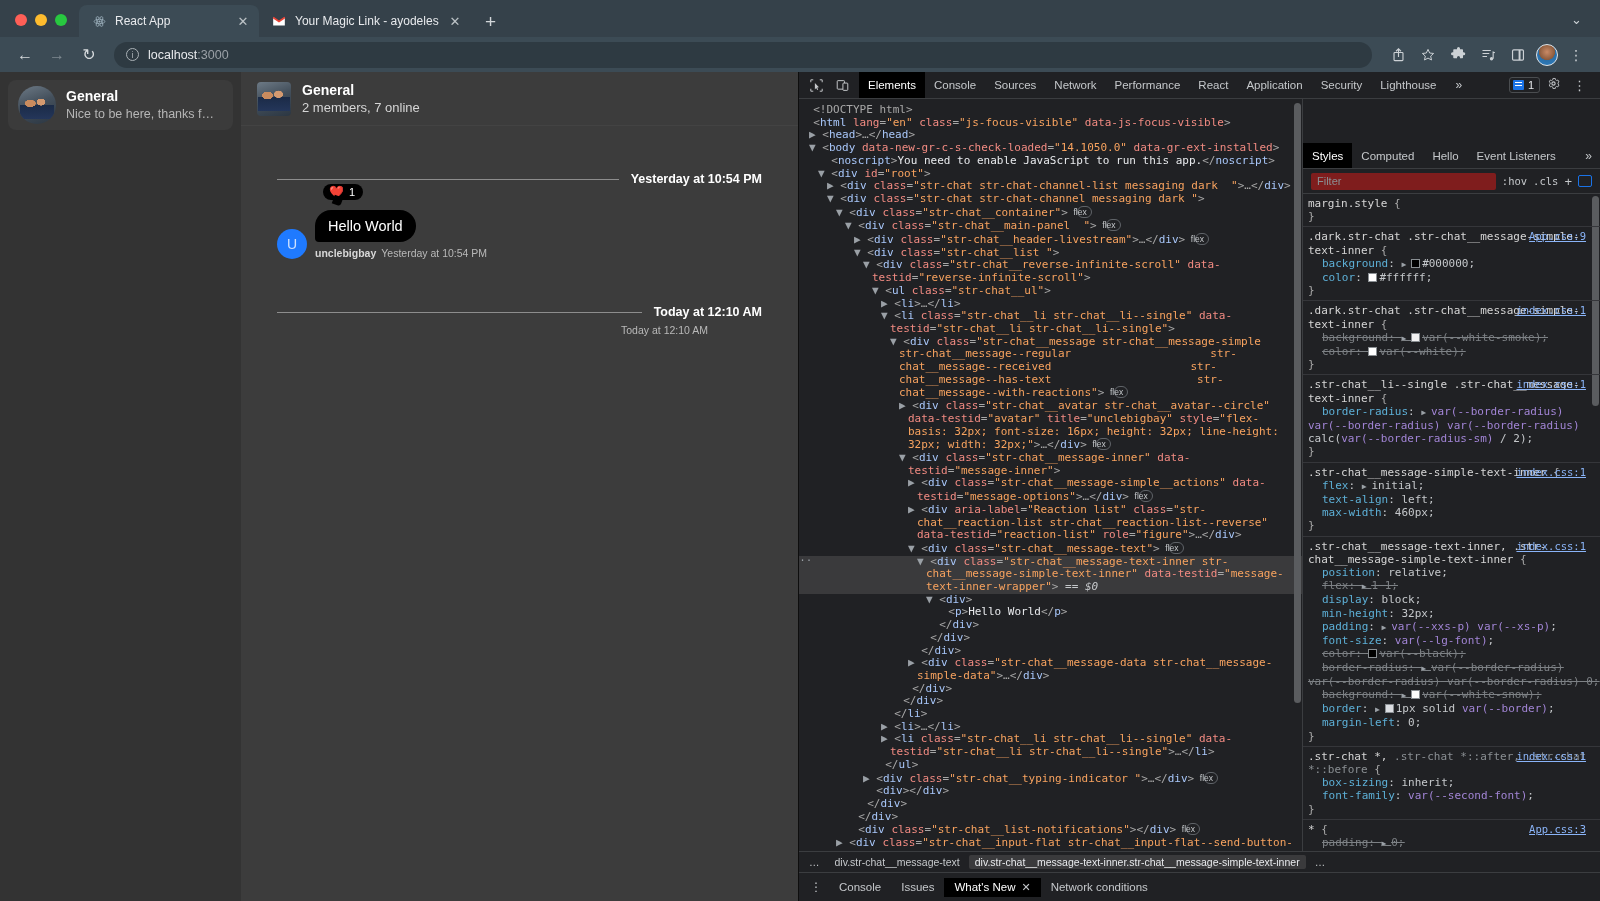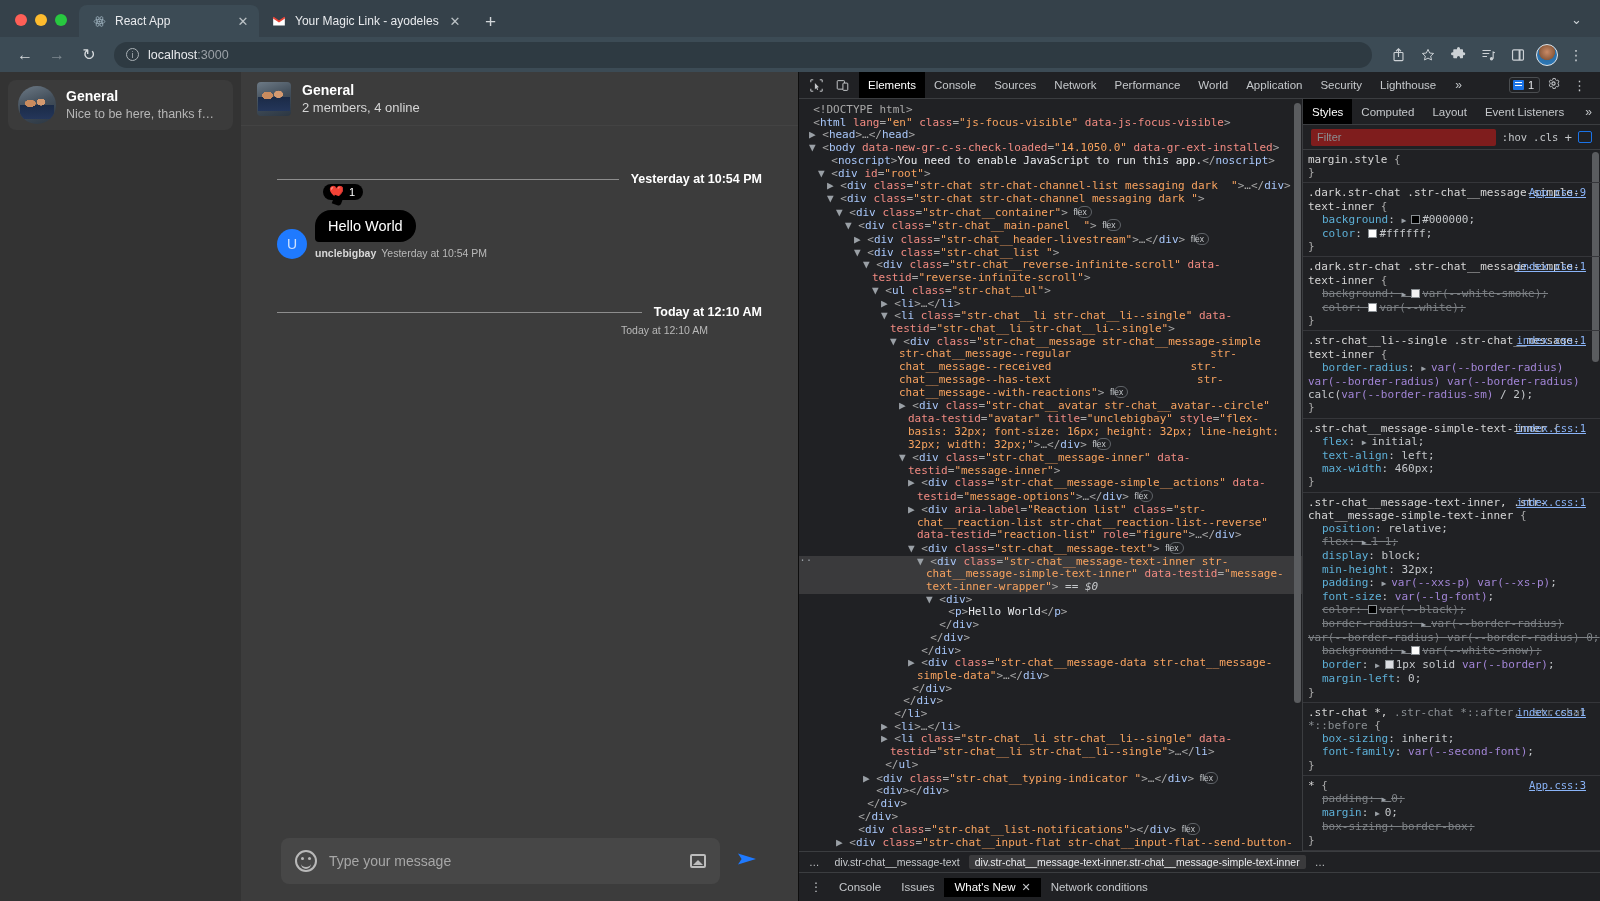--- a/index.html
+++ b/index.html
@@ -198,21 +198,21 @@
   .flexbadge { display: inline-block; border: 1px solid #5f6368; border-radius: 7px;
                font-size: 8.5px; padding: 0 4px; color: #c5c8cb; line-height: 10px;
                vertical-align: 1px; margin-left: 3px; font-family:"Liberation Sans",sans-serif;}
   .eqdollar { color: #c5c8cb; font-style: italic; }
   .dom-scrollbar { position: absolute; right: 1px; top: 4px; width: 7px; height: 600px;
                    background: #5a5c5f; border-radius: 4px; }
 
   
   .styles-pane { flex: 1 1 auto; background: #202124; display: flex; flex-direction: column; min-width: 0; }
   .styles-tabs { height: 26px; flex: 0 0 26px; display: flex; align-items: center;
-                 border-bottom: 1px solid #3b3d40; }
+                 border-bottom: 1px solid #3b3d40; margin-top: 44px; }
   .st-tab { font-size: 11.5px; color: #c5c8cb; padding: 0 9px; height: 100%; display: flex; align-items: center; }
   .st-tab.active { background: #000000; color: #ffffff; }
   .st-more { margin-left: auto; color: #c5c8cb; font-size: 12px; padding: 0 8px; }
   .filter-row { height: 25px; flex: 0 0 25px; display: flex; align-items: center; gap: 6px;
                 padding: 0 8px; border-bottom: 1px solid #3b3d40; }
   .filter-input { flex: 1 1 auto; background: #7f1d1d; border-radius: 2px; height: 17px;
                   font-size: 11px; color: #8a8f93; display: flex; align-items: center; padding: 0 6px; }
   .fr-btn { font-family: "DejaVu Sans Mono", monospace; font-size: 10.5px; color: #c5c8cb; }
   .plus { color: #c5c8cb; font-size: 13px; }
   .sq-btn { width: 14px; height: 12px; border: 1px solid #1a73e8; border-radius: 2px; }
@@ -343,21 +343,21 @@
             <div class="ch-preview">Nice to be here, thanks f…</div>
           </div>
         </div>
       </div>
 
       <div class="channel-main">
         <div class="chan-header">
           <div class="hdr-avatar"></div>
           <div>
             <div class="hdr-title">General</div>
-            <div class="hdr-sub">2 members, 4 online</div>
+            <div class="hdr-sub">2 members, 7 online</div>
           </div>
         </div>
 
         <div class="msg-list">
 
           <div class="day-sep">
             <div class="day-line"></div>
             <div class="day-label">Yesterday at 10:54 PM</div>
           </div>
 
@@ -375,32 +375,20 @@
 
           <div class="day-sep">
             <div class="day-line"></div>
             <div class="day-label">Today at 12:10 AM</div>
           </div>
 
           <div class="meta-right">Today at 12:10 AM</div>
 
         </div>
 
-        <div class="composer-wrap">
-          <div class="composer">
-            <div class="smiley"></div>
-            <div class="composer-input">Type your message</div>
-            <div class="img-icon"></div>
-          </div>
-          <div class="send-btn">
-            <svg width="22" height="18" viewBox="0 0 24 20">
-                <path d="M2 4 L22 10 L2 16 L6 10 Z" fill="#1f7aff"></path>
-              </svg>
-          </div>
-        </div>
       </div>
     </div>
 
     <div class="devtools">
 
       <div class="dt-topbar">
         <div class="dt-tool-icon">
           <svg width="13" height="13" viewBox="0 0 16 16" fill="none" stroke="#c5c8cb" stroke-width="1.2">
             <path d="M1 1h3M12 1h3M1 15h3M12 15h3M1 1v3M15 1v3M1 12v3M15 12v3"></path>
             <path d="M6 5l5 5-2.2.5 1.3 2.4-1.2.6-1.3-2.4L6 12.8z" fill="#c5c8cb" stroke="none"></path>
@@ -411,21 +399,21 @@
             <rect x="1.5" y="2" width="9" height="10.5" rx="1"></rect>
               <rect x="8.5" y="5" width="6" height="9" rx="1" fill="#202124"></rect>
             </svg>
         </div>
         <div class="dt-tabs">
           <div class="dt-tab active">Elements</div>
           <div class="dt-tab">Console</div>
           <div class="dt-tab">Sources</div>
           <div class="dt-tab">Network</div>
           <div class="dt-tab">Performance</div>
-          <div class="dt-tab">World</div>
+          <div class="dt-tab">React</div>
           <div class="dt-tab">Application</div>
           <div class="dt-tab">Security</div>
           <div class="dt-tab">Lighthouse</div>
           <div class="dt-more">»</div>
         </div>
         <div class="dt-right">
           <div class="issue-badge">
             <span class="issue-sq"></span>
             <span class="issue-n">1</span>
           </div>
@@ -443,21 +431,21 @@
 
         <div class="dom-pane">
           <div class="dom-scroll code" id="dom-tree"><div class="node" style="padding-left: 10px; text-indent: -9px;"><span class="arrow">  </span><span class="punct">&lt;!DOCTYPE html&gt;</span></div><div class="node" style="padding-left: 10px; text-indent: -9px;"><span class="arrow">  </span><span class="punct">&lt;</span><span class="tagname">html</span> <span class="attrname">lang</span><span class="punct">=</span><span class="attrval">"en"</span> <span class="attrname">class</span><span class="punct">=</span><span class="attrval">"js-focus-visible"</span> <span class="attrname">data-js-focus-visible</span><span class="punct">&gt;</span></div><div class="node" style="padding-left: 19px; text-indent: -9px;"><span class="arrow">▶ </span><span class="punct">&lt;</span><span class="tagname">head</span><span class="punct">&gt;</span><span class="punct">…</span><span class="punct">&lt;/</span><span class="tagname">head</span><span class="punct">&gt;</span></div><div class="node" style="padding-left: 19px; text-indent: -9px;"><span class="arrow">▼ </span><span class="punct">&lt;</span><span class="tagname">body</span> <span class="attrname">data-new-gr-c-s-check-loaded</span><span class="punct">=</span><span class="attrval">"14.1050.0"</span> <span class="attrname">data-gr-ext-installed</span><span class="punct">&gt;</span></div><div class="node" style="padding-left: 28px; text-indent: -9px;"><span class="arrow">  </span><span class="punct">&lt;</span><span class="tagname">noscript</span><span class="punct">&gt;</span><span class="txt">You need to enable JavaScript to run this app.</span><span class="punct">&lt;/</span><span class="tagname">noscript</span><span class="punct">&gt;</span></div><div class="node" style="padding-left: 28px; text-indent: -9px;"><span class="arrow">▼ </span><span class="punct">&lt;</span><span class="tagname">div</span> <span class="attrname">id</span><span class="punct">=</span><span class="attrval">"root"</span><span class="punct">&gt;</span></div><div class="node" style="padding-left: 37px; text-indent: -9px;"><span class="arrow">▶ </span><span class="punct">&lt;</span><span class="tagname">div</span> <span class="attrname">class</span><span class="punct">=</span><span class="attrval">"str-chat str-chat-channel-list messaging dark  "</span><span class="punct">&gt;</span><span class="punct">…</span><span class="punct">&lt;/</span><span class="tagname">div</span><span class="punct">&gt;</span></div><div class="node" style="padding-left: 37px; text-indent: -9px;"><span class="arrow">▼ </span><span class="punct">&lt;</span><span class="tagname">div</span> <span class="attrname">class</span><span class="punct">=</span><span class="attrval">"str-chat str-chat-channel messaging dark "</span><span class="punct">&gt;</span></div><div class="node" style="padding-left: 46px; text-indent: -9px;"><span class="arrow">▼ </span><span class="punct">&lt;</span><span class="tagname">div</span> <span class="attrname">class</span><span class="punct">=</span><span class="attrval">"str-chat__container"</span><span class="punct">&gt;</span> <span class="flexbadge">flex</span></div><div class="node" style="padding-left: 55px; text-indent: -9px;"><span class="arrow">▼ </span><span class="punct">&lt;</span><span class="tagname">div</span> <span class="attrname">class</span><span class="punct">=</span><span class="attrval">"str-chat__main-panel  "</span><span class="punct">&gt;</span> <span class="flexbadge">flex</span></div><div class="node" style="padding-left: 64px; text-indent: -9px;"><span class="arrow">▶ </span><span class="punct">&lt;</span><span class="tagname">div</span> <span class="attrname">class</span><span class="punct">=</span><span class="attrval">"str-chat__header-livestream"</span><span class="punct">&gt;</span><span class="punct">…</span><span class="punct">&lt;/</span><span class="tagname">div</span><span class="punct">&gt;</span> <span class="flexbadge">flex</span></div><div class="node" style="padding-left: 64px; text-indent: -9px;"><span class="arrow">▼ </span><span class="punct">&lt;</span><span class="tagname">div</span> <span class="attrname">class</span><span class="punct">=</span><span class="attrval">"str-chat__list "</span><span class="punct">&gt;</span></div><div class="node" style="padding-left: 73px; text-indent: -9px;"><span class="arrow">▼ </span><span class="punct">&lt;</span><span class="tagname">div</span> <span class="attrname">class</span><span class="punct">=</span><span class="attrval">"str-chat__reverse-infinite-scroll"</span> <span class="attrname">data-testid</span><span class="punct">=</span><span class="attrval">"reverse-infinite-scroll"</span><span class="punct">&gt;</span></div><div class="node" style="padding-left: 82px; text-indent: -9px;"><span class="arrow">▼ </span><span class="punct">&lt;</span><span class="tagname">ul</span> <span class="attrname">class</span><span class="punct">=</span><span class="attrval">"str-chat__ul"</span><span class="punct">&gt;</span></div><div class="node" style="padding-left: 91px; text-indent: -9px;"><span class="arrow">▶ </span><span class="punct">&lt;</span><span class="tagname">li</span><span class="punct">&gt;</span><span class="punct">…</span><span class="punct">&lt;/</span><span class="tagname">li</span><span class="punct">&gt;</span></div><div class="node" style="padding-left: 91px; text-indent: -9px;"><span class="arrow">▼ </span><span class="punct">&lt;</span><span class="tagname">li</span> <span class="attrname">class</span><span class="punct">=</span><span class="attrval">"str-chat__li str-chat__li--single"</span> <span class="attrname">data-testid</span><span class="punct">=</span><span class="attrval">"str-chat__li str-chat__li--single"</span><span class="punct">&gt;</span></div><div class="node" style="padding-left: 100px; text-indent: -9px;"><span class="arrow">▼ </span><span class="punct">&lt;</span><span class="tagname">div</span> <span class="attrname">class</span><span class="punct">=</span><span class="attrval">"str-chat__message str-chat__message-simple                     str-chat__message--regular                     str-chat__message--received                     str-chat__message--has-text                      str-chat__message--with-reactions"</span><span class="punct">&gt;</span> <span class="flexbadge">flex</span></div><div class="node" style="padding-left: 109px; text-indent: -9px;"><span class="arrow">▶ </span><span class="punct">&lt;</span><span class="tagname">div</span> <span class="attrname">class</span><span class="punct">=</span><span class="attrval">"str-chat__avatar str-chat__avatar--circle"</span> <span class="attrname">data-testid</span><span class="punct">=</span><span class="attrval">"avatar"</span> <span class="attrname">title</span><span class="punct">=</span><span class="attrval">"unclebigbay"</span> <span class="attrname">style</span><span class="punct">=</span><span class="attrval">"flex-basis: 32px; font-size: 16px; height: 32px; line-height: 32px; width: 32px;"</span><span class="punct">&gt;</span><span class="punct">…</span><span class="punct">&lt;/</span><span class="tagname">div</span><span class="punct">&gt;</span> <span class="flexbadge">flex</span></div><div class="node" style="padding-left: 109px; text-indent: -9px;"><span class="arrow">▼ </span><span class="punct">&lt;</span><span class="tagname">div</span> <span class="attrname">class</span><span class="punct">=</span><span class="attrval">"str-chat__message-inner"</span> <span class="attrname">data-testid</span><span class="punct">=</span><span class="attrval">"message-inner"</span><span class="punct">&gt;</span></div><div class="node" style="padding-left: 118px; text-indent: -9px;"><span class="arrow">▶ </span><span class="punct">&lt;</span><span class="tagname">div</span> <span class="attrname">class</span><span class="punct">=</span><span class="attrval">"str-chat__message-simple__actions"</span> <span class="attrname">data-testid</span><span class="punct">=</span><span class="attrval">"message-options"</span><span class="punct">&gt;</span><span class="punct">…</span><span class="punct">&lt;/</span><span class="tagname">div</span><span class="punct">&gt;</span> <span class="flexbadge">flex</span></div><div class="node" style="padding-left: 118px; text-indent: -9px;"><span class="arrow">▶ </span><span class="punct">&lt;</span><span class="tagname">div</span> <span class="attrname">aria-label</span><span class="punct">=</span><span class="attrval">"Reaction list"</span> <span class="attrname">class</span><span class="punct">=</span><span class="attrval">"str-chat__reaction-list str-chat__reaction-list--reverse"</span> <span class="attrname">data-testid</span><span class="punct">=</span><span class="attrval">"reaction-list"</span> <span class="attrname">role</span><span class="punct">=</span><span class="attrval">"figure"</span><span class="punct">&gt;</span><span class="punct">…</span><span class="punct">&lt;/</span><span class="tagname">div</span><span class="punct">&gt;</span></div><div class="node" style="padding-left: 118px; text-indent: -9px;"><span class="arrow">▼ </span><span class="punct">&lt;</span><span class="tagname">div</span> <span class="attrname">class</span><span class="punct">=</span><span class="attrval">"str-chat__message-text"</span><span class="punct">&gt;</span> <span class="flexbadge">flex</span></div><div class="node sel" style="padding-left: 127px; text-indent: -9px;"><span class="arrow">▼ </span><span class="punct">&lt;</span><span class="tagname">div</span> <span class="attrname">class</span><span class="punct">=</span><span class="attrval">"str-chat__message-text-inner str-chat__message-simple-text-inner"</span> <span class="attrname">data-testid</span><span class="punct">=</span><span class="attrval">"message-text-inner-wrapper"</span><span class="punct">&gt;</span> <span class="eqdollar">== $0</span></div><div class="node" style="padding-left: 136px; text-indent: -9px;"><span class="arrow">▼ </span><span class="punct">&lt;</span><span class="tagname">div</span><span class="punct">&gt;</span></div><div class="node" style="padding-left: 145px; text-indent: -9px;"><span class="arrow">  </span><span class="punct">&lt;</span><span class="tagname">p</span><span class="punct">&gt;</span><span class="txt">Hello World</span><span class="punct">&lt;/</span><span class="tagname">p</span><span class="punct">&gt;</span></div><div class="node" style="padding-left: 136px; text-indent: -9px;"><span class="arrow">  </span><span class="punct">&lt;/</span><span class="tagname">div</span><span class="punct">&gt;</span></div><div class="node" style="padding-left: 127px; text-indent: -9px;"><span class="arrow">  </span><span class="punct">&lt;/</span><span class="tagname">div</span><span class="punct">&gt;</span></div><div class="node" style="padding-left: 118px; text-indent: -9px;"><span class="arrow">  </span><span class="punct">&lt;/</span><span class="tagname">div</span><span class="punct">&gt;</span></div><div class="node" style="padding-left: 118px; text-indent: -9px;"><span class="arrow">▶ </span><span class="punct">&lt;</span><span class="tagname">div</span> <span class="attrname">class</span><span class="punct">=</span><span class="attrval">"str-chat__message-data str-chat__message-simple-data"</span><span class="punct">&gt;</span><span class="punct">…</span><span class="punct">&lt;/</span><span class="tagname">div</span><span class="punct">&gt;</span></div><div class="node" style="padding-left: 109px; text-indent: -9px;"><span class="arrow">  </span><span class="punct">&lt;/</span><span class="tagname">div</span><span class="punct">&gt;</span></div><div class="node" style="padding-left: 100px; text-indent: -9px;"><span class="arrow">  </span><span class="punct">&lt;/</span><span class="tagname">div</span><span class="punct">&gt;</span></div><div class="node" style="padding-left: 91px; text-indent: -9px;"><span class="arrow">  </span><span class="punct">&lt;/</span><span class="tagname">li</span><span class="punct">&gt;</span></div><div class="node" style="padding-left: 91px; text-indent: -9px;"><span class="arrow">▶ </span><span class="punct">&lt;</span><span class="tagname">li</span><span class="punct">&gt;</span><span class="punct">…</span><span class="punct">&lt;/</span><span class="tagname">li</span><span class="punct">&gt;</span></div><div class="node" style="padding-left: 91px; text-indent: -9px;"><span class="arrow">▶ </span><span class="punct">&lt;</span><span class="tagname">li</span> <span class="attrname">class</span><span class="punct">=</span><span class="attrval">"str-chat__li str-chat__li--single"</span> <span class="attrname">data-testid</span><span class="punct">=</span><span class="attrval">"str-chat__li str-chat__li--single"</span><span class="punct">&gt;</span><span class="punct">…</span><span class="punct">&lt;/</span><span class="tagname">li</span><span class="punct">&gt;</span></div><div class="node" style="padding-left: 82px; text-indent: -9px;"><span class="arrow">  </span><span class="punct">&lt;/</span><span class="tagname">ul</span><span class="punct">&gt;</span></div><div class="node" style="padding-left: 73px; text-indent: -9px;"><span class="arrow">▶ </span><span class="punct">&lt;</span><span class="tagname">div</span> <span class="attrname">class</span><span class="punct">=</span><span class="attrval">"str-chat__typing-indicator "</span><span class="punct">&gt;</span><span class="punct">…</span><span class="punct">&lt;/</span><span class="tagname">div</span><span class="punct">&gt;</span> <span class="flexbadge">flex</span></div><div class="node" style="padding-left: 73px; text-indent: -9px;"><span class="arrow">  </span><span class="punct">&lt;</span><span class="tagname">div</span><span class="punct">&gt;&lt;/</span><span class="tagname">div</span><span class="punct">&gt;</span></div><div class="node" style="padding-left: 64px; text-indent: -9px;"><span class="arrow">  </span><span class="punct">&lt;/</span><span class="tagname">div</span><span class="punct">&gt;</span></div><div class="node" style="padding-left: 55px; text-indent: -9px;"><span class="arrow">  </span><span class="punct">&lt;/</span><span class="tagname">div</span><span class="punct">&gt;</span></div><div class="node" style="padding-left: 55px; text-indent: -9px;"><span class="arrow">  </span><span class="punct">&lt;</span><span class="tagname">div</span> <span class="attrname">class</span><span class="punct">=</span><span class="attrval">"str-chat__list-notifications"</span><span class="punct">&gt;&lt;/</span><span class="tagname">div</span><span class="punct">&gt;</span> <span class="flexbadge">flex</span></div><div class="node" style="padding-left: 46px; text-indent: -9px;"><span class="arrow">▶ </span><span class="punct">&lt;</span><span class="tagname">div</span> <span class="attrname">class</span><span class="punct">=</span><span class="attrval">"str-chat__input-flat str-chat__input-flat--send-button-active null"</span><span class="punct">&gt;</span><span class="punct">…</span><span class="punct">&lt;/</span><span class="tagname">div</span><span class="punct">&gt;</span></div></div>
           <div class="dom-scrollbar"></div>
         </div>
 
         <div class="styles-pane">
           <div class="styles-tabs">
             <div class="st-tab active">Styles</div>
             <div class="st-tab">Computed</div>
-            <div class="st-tab">Layout</div>
+            <div class="st-tab">Hello</div>
             <div class="st-tab">Event Listeners</div>
             <div class="st-more">»</div>
           </div>
           <div class="filter-row">
             <div class="filter-input">Filter</div>
             <div class="fr-btn">:hov</div>
             <div class="fr-btn">.cls</div>
             <div class="plus">+</div>
             <div class="sq-btn"></div>
           </div>

